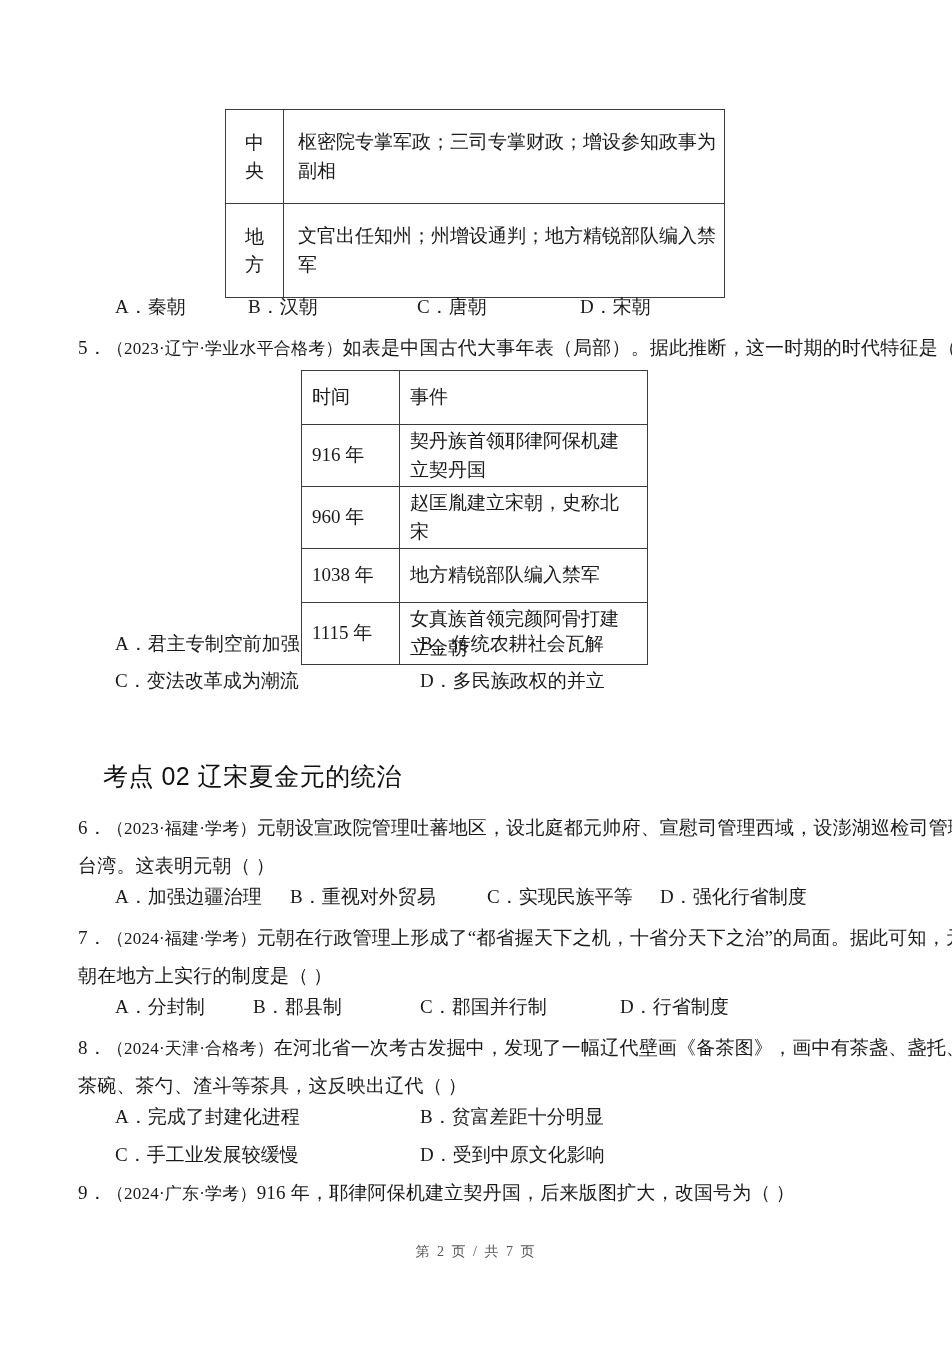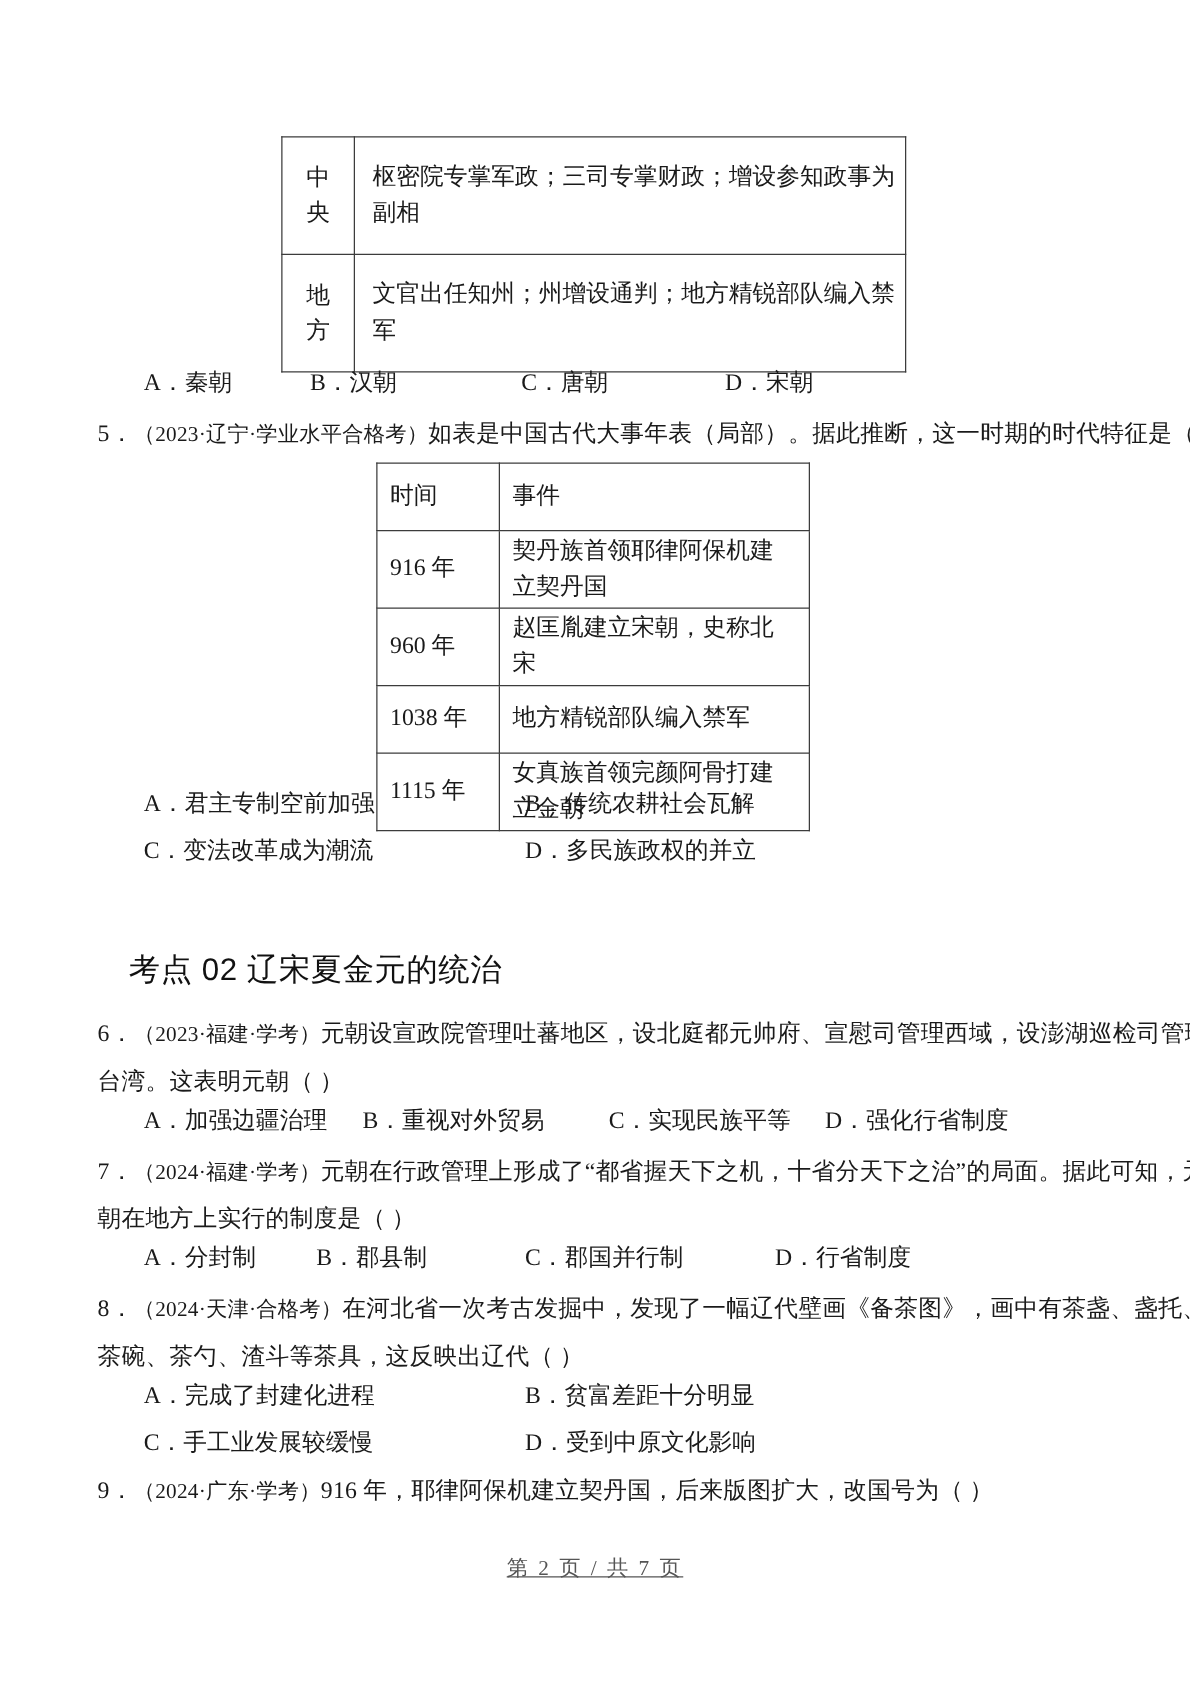--- a/index.html
+++ b/index.html
@@ -122,24 +122,23 @@
     white-space: nowrap;
     margin-left: 21px;
   }
 
   .footer {
     position: absolute;
     left: 0;
     top: 1243px;
     width: 952px;
     text-align: center;
-    font-size: 17px;
+    font-size: 14px;
     color: #555;
     letter-spacing: 2px;
-    text-decoration: underline;
   }
 </style>
 </head>
 <body>
 
 <div class="page">
 
   <table class="doc-table" id="table-central-local">
     <tbody>
       <tr>

